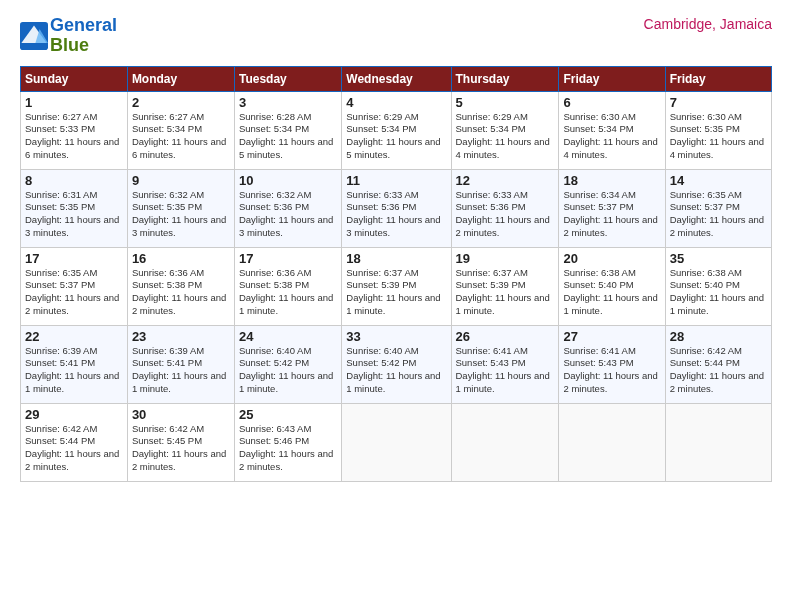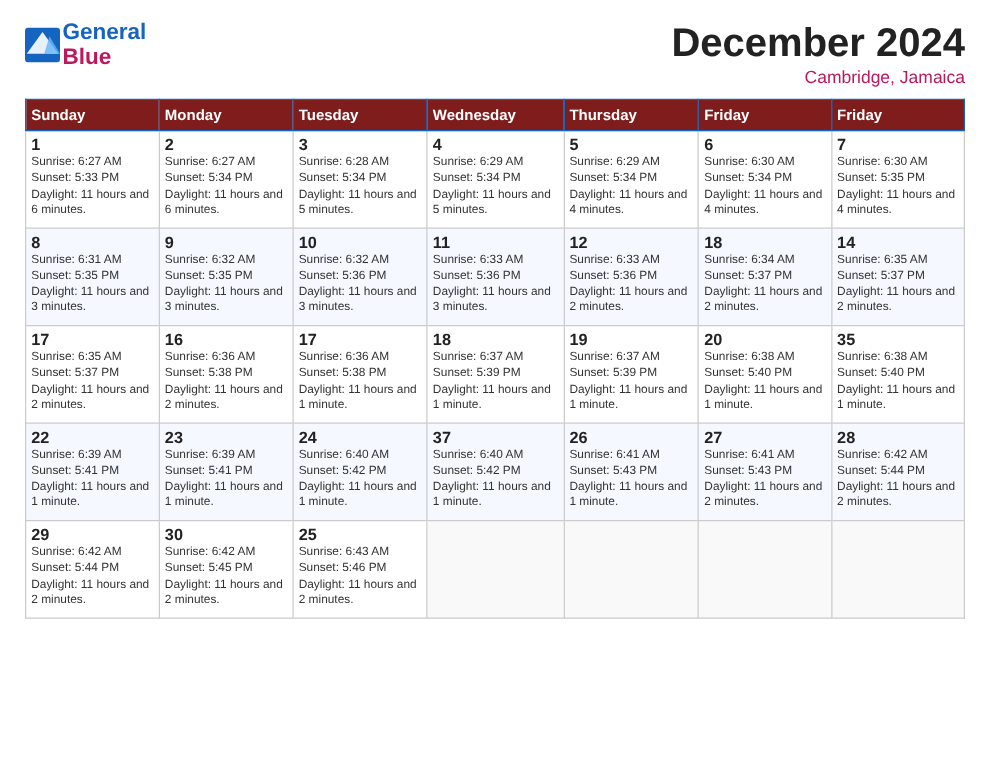--- a/index.html
+++ b/index.html
@@ -99,25 +99,24 @@
 <div class="page">
   <div class="header">
     <div class="logo">
       <svg class="logo-icon" viewBox="0 0 40 40">
         <rect x="0" y="0" width="40" height="40" rx="4" fill="#1565c0"></rect>
         <polygon points="20,5 38,30 2,30" fill="#fff" opacity="0.9"></polygon>
         <polygon points="28,10 40,30 22,30" fill="#64b5f6" opacity="0.8"></polygon>
       </svg>
       <div class="logo-text">
         <span style="color:#1565c0">General</span><br>
-        <span style="color:#be185d">Blue</span>
+        <span style="color:#4d7c0f">Blue</span>
       </div>
     </div>
     <div class="title-block">
-      <div class="month-title">December 2024</div>
       <div class="location">Cambridge, Jamaica</div>
     </div>
   </div>
 
   <table class="calendar">
     <thead>
       <tr>
         <th>Sunday</th>
         <th>Monday</th>
         <th>Tuesday</th>
@@ -225,21 +224,21 @@
           </td>
           <td>
             <span class="day-num">23</span>
             <div class="day-info">Sunrise: 6:39 AM<br>Sunset: 5:41 PM<br>Daylight: 11 hours and 1 minute.</div>
           </td>
           <td>
             <span class="day-num">24</span>
             <div class="day-info">Sunrise: 6:40 AM<br>Sunset: 5:42 PM<br>Daylight: 11 hours and 1 minute.</div>
           </td>
           <td>
-            <span class="day-num">37</span>
+            <span class="day-num">33</span>
             <div class="day-info">Sunrise: 6:40 AM<br>Sunset: 5:42 PM<br>Daylight: 11 hours and 1 minute.</div>
           </td>
           <td>
             <span class="day-num">26</span>
             <div class="day-info">Sunrise: 6:41 AM<br>Sunset: 5:43 PM<br>Daylight: 11 hours and 1 minute.</div>
           </td>
           <td>
             <span class="day-num">27</span>
             <div class="day-info">Sunrise: 6:41 AM<br>Sunset: 5:43 PM<br>Daylight: 11 hours and 2 minutes.</div>
           </td>

